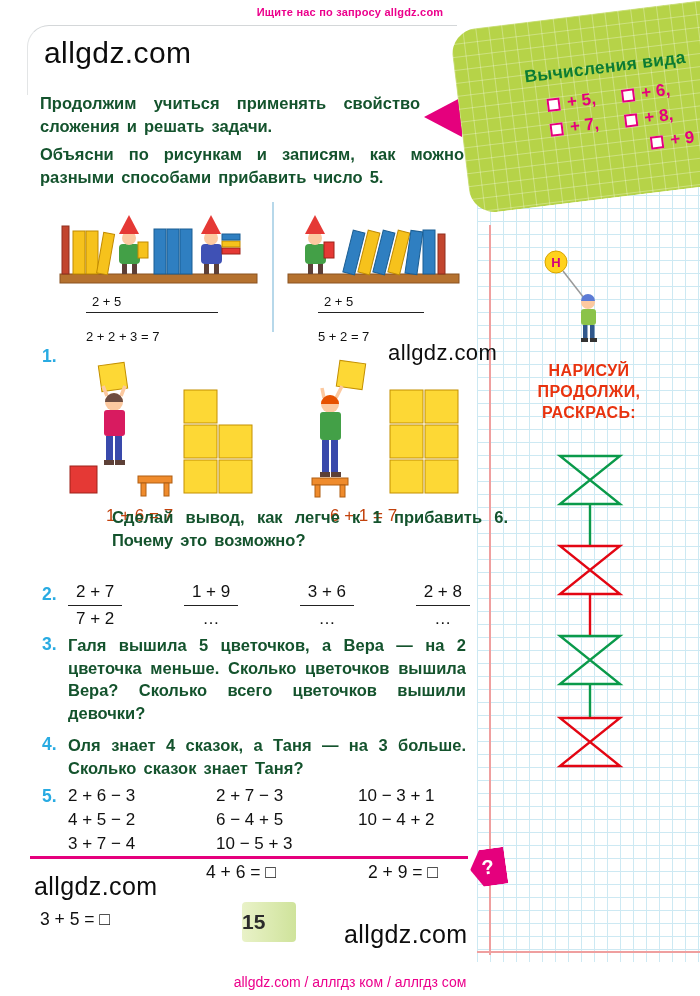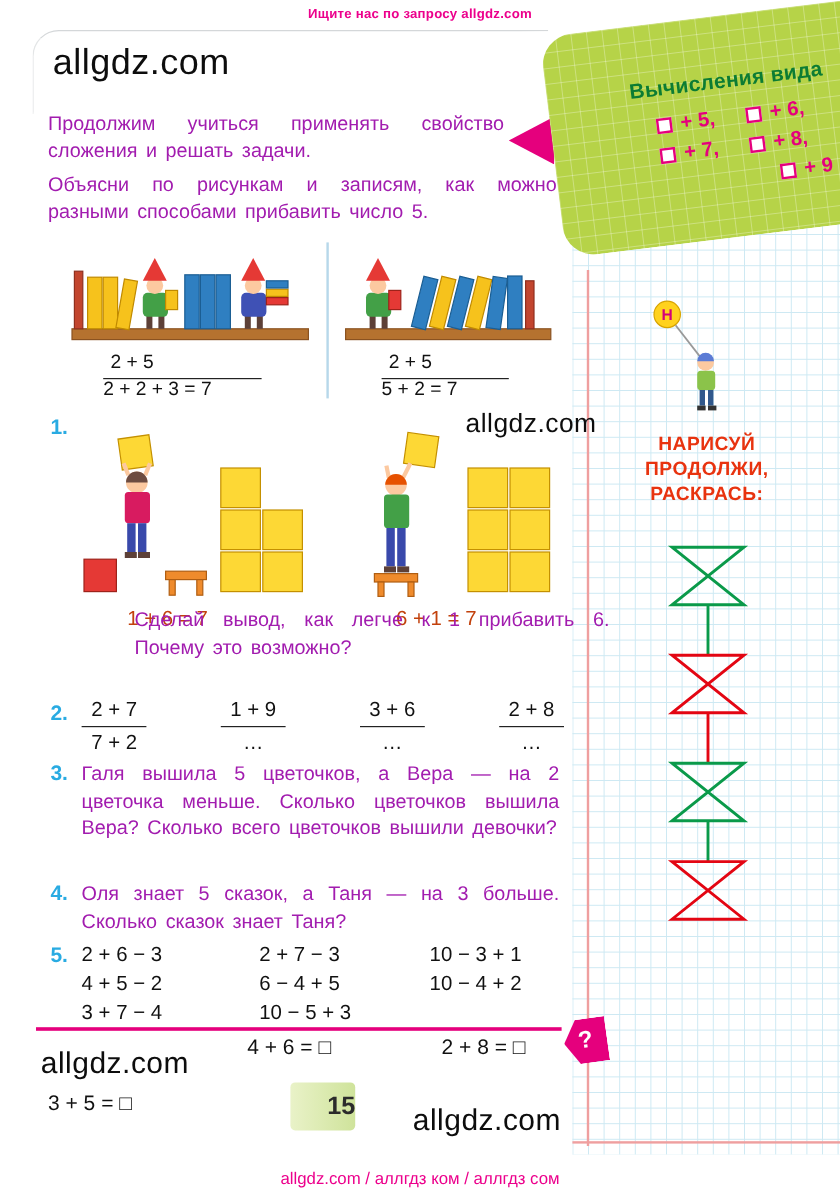--- a/index.html
+++ b/index.html
@@ -13,37 +13,37 @@
 
   .page-corner { position:absolute; left:27px; top:25px; width:430px; height:70px;
     border-top:1.5px solid #d4d7d9; border-left:1.5px solid #e3e5e6; border-top-left-radius:22px; }
 
   .wm { position:absolute; color:#0d0d0d; font-weight:500; letter-spacing:.4px; z-index:30; }
   .wm-header { left:44px; top:36px; font-size:30px; }
   .wm-middle { left:388px; top:340px; font-size:22px; }
   .wm-bleft { left:34px; top:872px; font-size:25px; }
   .wm-bright { left:344px; top:920px; font-size:25px; }
 
-  .body-text { position:absolute; font-size:16.5px; line-height:22.5px; color:#a21caf;
-    text-align:justify; word-spacing:2.5px; }
+  .body-text { position:absolute; font-size:16.5px; line-height:22.5px; color:#14532d;
+    text-align:justify; word-spacing:2.5px;font-weight:bold; }
   .p1 { left:40px; top:92px; width:380px; }
   .p2 { left:40px; top:143px; width:424px; }
 
   .tri { position:absolute; left:424px; top:97px; width:38px; height:40px;
     background:#e5007d; clip-path:polygon(100% 0, 100% 100%, 0 50%); }
 
   .panelA { position:absolute; left:56px; top:198px; }
   .panelB { position:absolute; left:286px; top:198px; }
   .panel-divider { position:absolute; left:272px; top:202px; width:2px; height:130px; background:#b7d8ea; }
 
-  .frac { position:absolute; font-size:16px; color:#111; }
+  .frac { position:absolute; font-size:13px; color:#111; }
   .frac-left { left:86px; top:294px; width:132px; }
   .frac-right { left:318px; top:294px; width:106px; }
   .frac .top { padding:0 0 3px 6px; }
-  .frac .bot { border-top:1.5px solid #222; padding-top:0; }
+  .frac .bot { border-top:1.5px solid #222; padding-top:16px; }
 
   .task-num { position:absolute; color:#29abe2; font-weight:bold; font-size:17.5px; }
   .t1-num { left:42px; top:346px; }
   .t2-num { left:42px; top:584px; }
   .t3-num { left:42px; top:634px; }
   .t4-num { left:42px; top:734px; }
   .t5-num { left:42px; top:786px; }
 
   .t1-svg-left { position:absolute; left:62px; top:358px; }
   .t1-svg-right { position:absolute; left:298px; top:358px; }
@@ -69,21 +69,21 @@
   .check-eq { position:absolute; top:862px; font-size:17.5px; color:#111; }
   .ce1 { left:40px;margin-top:47px; } .ce2 { left:206px; } .ce3 { left:368px; }
   .q-badge { position:absolute; left:470px; top:849px; width:36px; height:37px;
     background:#e5007d; color:#fff; font-weight:bold; font-size:20px;
     display:flex; align-items:center; justify-content:center;
     clip-path:polygon(32% 0, 100% 0, 100% 100%, 32% 100%, 0 50%);
     transform:rotate(-8deg); z-index:6; }
 
   .page-num-box { position:absolute; left:242px; top:902px; width:54px; height:40px;
     background:linear-gradient(90deg,#e9f2c8,#cfe39b); border-radius:4px;
-    display:flex; align-items:center; justify-content:flex-end;
+    display:flex; align-items:center; justify-content:flex-start;
     font-size:21px; font-weight:bold; color:#2b2b2b; }
 
   
   .grid-area { position:absolute; left:477px; top:182px; width:223px; height:780px; z-index:0;
     background-image:linear-gradient(to right,#cde9f3 1px,transparent 1px),
                      linear-gradient(to bottom,#cde9f3 1px,transparent 1px);
     background-size:13px 13px; }
   .margin-v { position:absolute; left:489px; top:225px; width:2px; height:730px; background:#ef9f9f; z-index:1; }
   .margin-h { position:absolute; left:477px; top:951px; width:223px; height:2px; background:#ef9f9f; z-index:1; }
 
@@ -327,38 +327,38 @@
     </div>
     <div class="pair">
       <div class="top">2 + 8</div>
       <div class="bot">…</div>
     </div>
   </div>
 
   <div class="task-num t3-num">3.</div>
   <div class="body-text t3-text">Галя вышила 5 цветочков, а Вера — на 2 цветочка меньше. Сколько цветочков вышила Вера? Сколько всего цветочков вышили девочки?</div>
   <div class="task-num t4-num">4.</div>
-  <div class="body-text t4-text">Оля знает 5 сказок, а Таня — на 3 больше. Сколько сказок знает Таня?</div>
+  <div class="body-text t4-text">Оля знает 4 сказок, а Таня — на 3 больше. Сколько сказок знает Таня?</div>
 
   <div class="task-num t5-num">5.</div>
   <div class="t5-grid">
     <span>2 + 6 − 3</span>
     <span>2 + 7 − 3</span>
     <span>10 − 3 + 1</span>
     <span>4 + 5 − 2</span>
     <span>6 − 4 + 5</span>
     <span>10 − 4 + 2</span>
     <span>3 + 7 − 4</span>
     <span>10 − 5 + 3</span>
   </div>
 
   <div class="check-line"></div>
   <span class="check-eq ce1">3 + 5 = □</span>
   <span class="check-eq ce2">4 + 6 = □</span>
-  <span class="check-eq ce3">2 + 8 = □</span>
+  <span class="check-eq ce3">2 + 9 = □</span>
   <div class="q-badge">
     <span>?</span>
   </div>
 
   <div class="wm wm-bleft">allgdz.com</div>
   <div class="page-num-box">
     <span>15</span>
   </div>
   <div class="wm wm-bright">allgdz.com</div>
   <div class="footer-note">allgdz.com  /  аллгдз ком  /  аллгдз сом</div>

